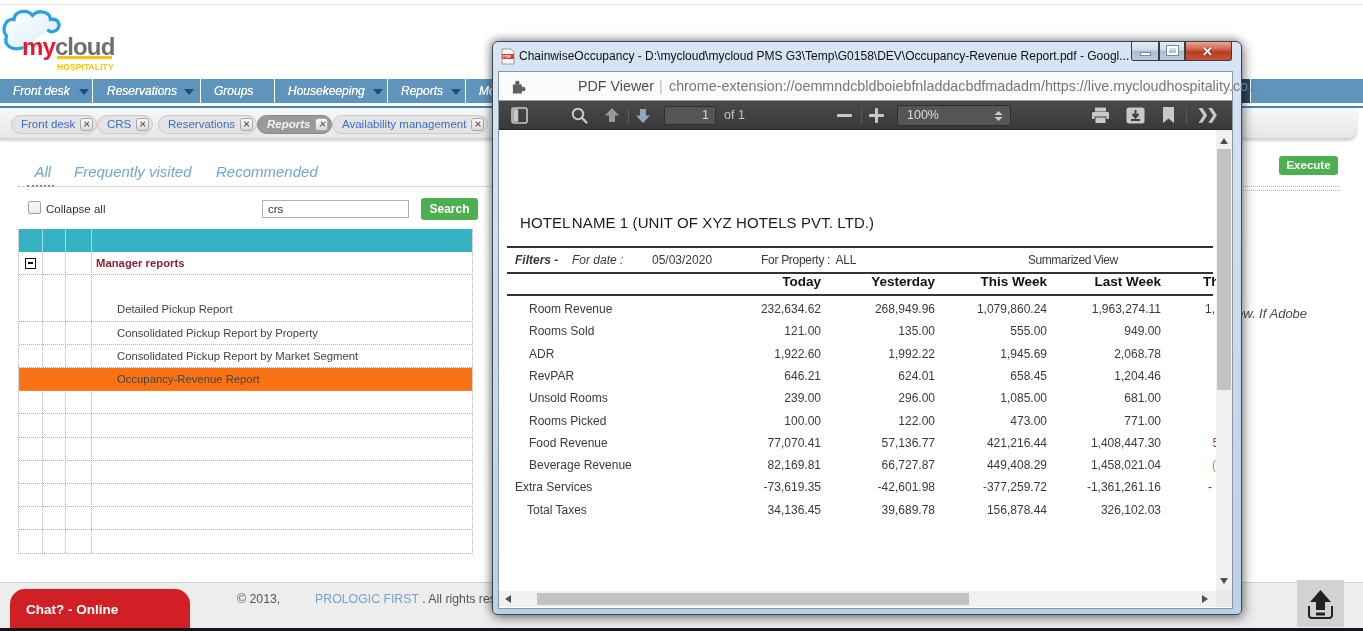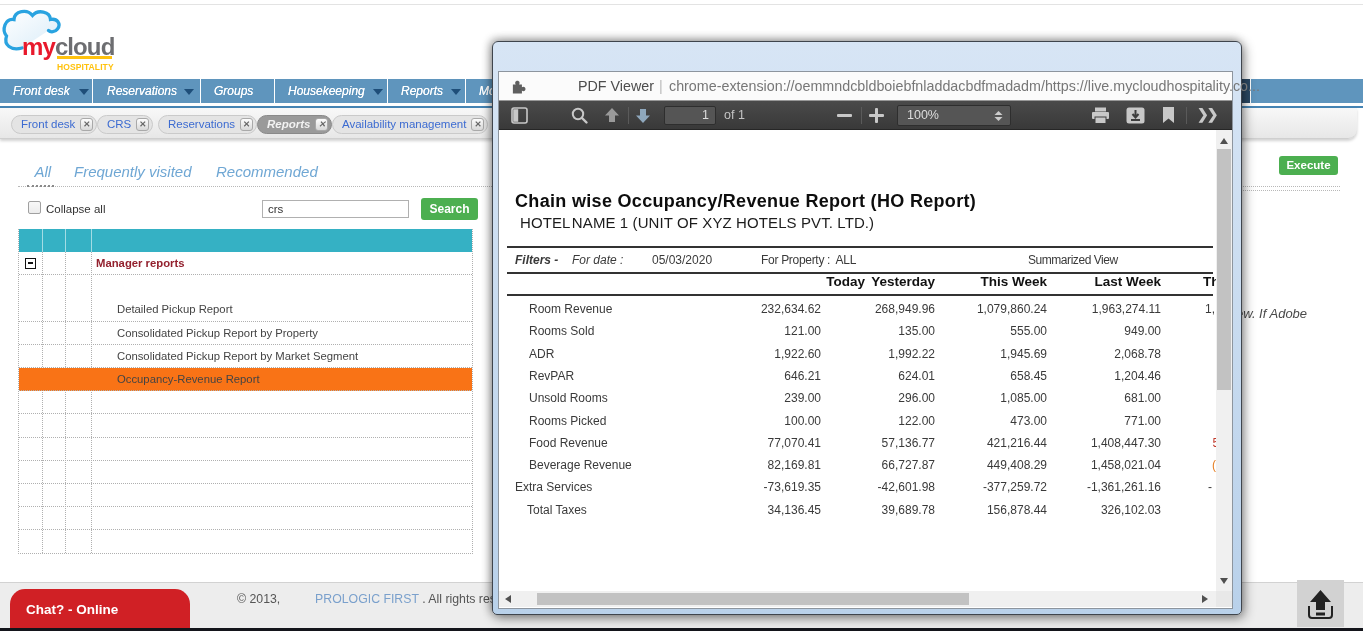--- a/index.html
+++ b/index.html
@@ -184,20 +184,37 @@
   <div class="abs" id="upbox">
     <svg width="47" height="47" viewBox="0 0 47 47">
       <path d="M23.5 10 L34 22 L28 22 L28 30 L19 30 L19 22 L13 22 Z" fill="#222"></path>
       <rect x="19" y="32.5" width="9" height="3" fill="#222"></rect>
       <path d="M12 26 L12 35 Q12 38 15 38 L32 38 Q35 38 35 35 L35 26" fill="none" stroke="#222" stroke-width="2"></path>
     </svg>
   </div>
   <div class="abs" id="darkbar"></div>
 
   <div class="abs" id="popup">
+    <div id="titlebar">
+      <svg style="position:absolute;left:7px;top:6px;" width="16" height="17" viewBox="0 0 16 17">
+        <path d="M2 1 L11 1 L14 4 L14 16 L2 16 Z" fill="#fff" stroke="#999" stroke-width="1"></path>
+        <rect x="2" y="6" width="12" height="5" fill="#e23a2e"></rect>
+        <text x="3" y="10.3" font-size="4" fill="#fff" font-weight="bold">PDF</text>
+      </svg>
+      <div id="ptitle">ChainwiseOccupancy - D:\mycloud\mycloud PMS G3\Temp\G0158\DEV\Occupancy-Revenue Report.pdf - Googl...</div>
+      <div class="winbtn" id="btnmin">
+        <div style="position:absolute;left:8px;top:10px;width:11px;height:4px;background:#fff;border:1px solid #7a8896;"></div>
+      </div>
+      <div class="winbtn" id="btnmax">
+        <div style="position:absolute;left:7px;top:4px;width:11px;height:9px;background:transparent;border:2px solid #fff;outline:1px solid #7a8896;"></div>
+      </div>
+      <div class="winbtn" id="btnclose">
+        <div style="position:absolute;left:16px;top:2px;color:#fff;font-size:13px;font-weight:bold;text-shadow:0 0 2px #5d1405;">✕</div>
+      </div>
+    </div>
     <div id="pcontent">
       <div id="addrbar">
         <svg style="position:absolute;left:12px;top:6px;" width="16" height="16" viewBox="0 0 17 17">
           <path d="M2 6.8 L5 6.8 C3.8 5.6 4.6 3 6.8 3 C9 3 9.8 5.6 8.6 6.8 L11.6 6.8 L11.6 9.8 C12.8 8.6 15.4 9.4 15.4 11.6 C15.4 13.8 12.8 14.6 11.6 13.4 L11.6 16.4 L2 16.4 Z" fill="#5f5f5f"></path>
         </svg>
         <div id="addrtext" style="left:31px;">PDF Viewer</div>
         <div id="addrtext" style="left:112px;color:#bbb;">|</div>
         <div id="addrtext" style="left:122px;color:#777;">chrome-extension://oemmndcbldboiebfnladdacbdfmadadm/https://live.mycloudhospitality.co...</div>
       </div>
       <div id="pdftb">
@@ -238,30 +255,29 @@
           <rect x="5" y="12" width="9" height="2" fill="#3e3e3e"></rect>
         </svg>
         <svg style="position:absolute;left:663px;top:6px;" width="13" height="17" viewBox="0 0 13 17">
           <path d="M1 0 L12 0 L12 16 L6.5 11.5 L1 16 Z" fill="#c8c8c8"></path>
         </svg>
         <div style="position:absolute;left:687px;top:6px;width:1px;height:17px;background:#5a5a5a;"></div>
         <div style="position:absolute;left:698px;top:5px;color:#c8c8c8;font-size:14px;font-weight:bold;letter-spacing:-2px;">❯❯</div>
       </div>
       <div id="pdfarea">
 
-        <div class="pdf-label" style="left:16px;top:61px;font-size:18px;letter-spacing:0.32px;font-weight:bold;color:#0d0d0d;">Chain wise Occupancy/Revenue Report (HO Report)</div>
         <div class="pdf-label" style="left:21px;top:84px;font-size:15px;letter-spacing:0.1px;color:#1c1c1c;">HOTEL NAME 1 (UNIT OF XYZ HOTELS PVT. LTD.)</div>
         <div style="position:absolute;left:8px;top:116px;width:706px;height:2px;background:#333;"></div>
         <div class="pdf-label" style="left:16px;top:123px;font-weight:bold;font-style:italic;font-size:12px;">Filters -</div>
         <div class="pdf-label" style="left:73px;top:123px;font-style:italic;font-size:12px;">For date :</div>
         <div class="pdf-label" style="left:153px;top:123px;font-size:12px;">05/03/2020</div>
         <div class="pdf-label" style="left:262px;top:123px;font-size:12px;letter-spacing:-0.3px;">For Property :&nbsp; ALL</div>
         <div class="pdf-label" style="left:529px;top:123px;font-size:12px;letter-spacing:-0.45px;">Summarized View</div>
         <div style="position:absolute;left:8px;top:142px;width:706px;height:1.5px;background:#333;"></div>
-        <div class="pdf-head" style="left:322px;top:144px;margin-left:44px;">Today</div>
+        <div class="pdf-head" style="left:322px;top:144px;">Today</div>
         <div class="pdf-head" style="left:436px;top:144px;">Yesterday</div>
         <div class="pdf-head" style="left:548px;top:144px;">This Week</div>
         <div class="pdf-head" style="left:662px;top:144px;">Last Week</div>
         <div class="pdf-head" style="left:704px;top:144px;transform:none;">Th</div>
         <div style="position:absolute;left:8px;top:164px;width:706px;height:1.5px;background:#333;"></div>
 
         <div class="pdf-label" style="left:30px;top:172px;">Room Revenue</div>
         <div class="pdf-val" style="left:322px;top:172px;">232,634.62</div>
         <div class="pdf-val" style="left:436px;top:172px;">268,949.96</div>
         <div class="pdf-val" style="left:548px;top:172px;">1,079,860.24</div>

